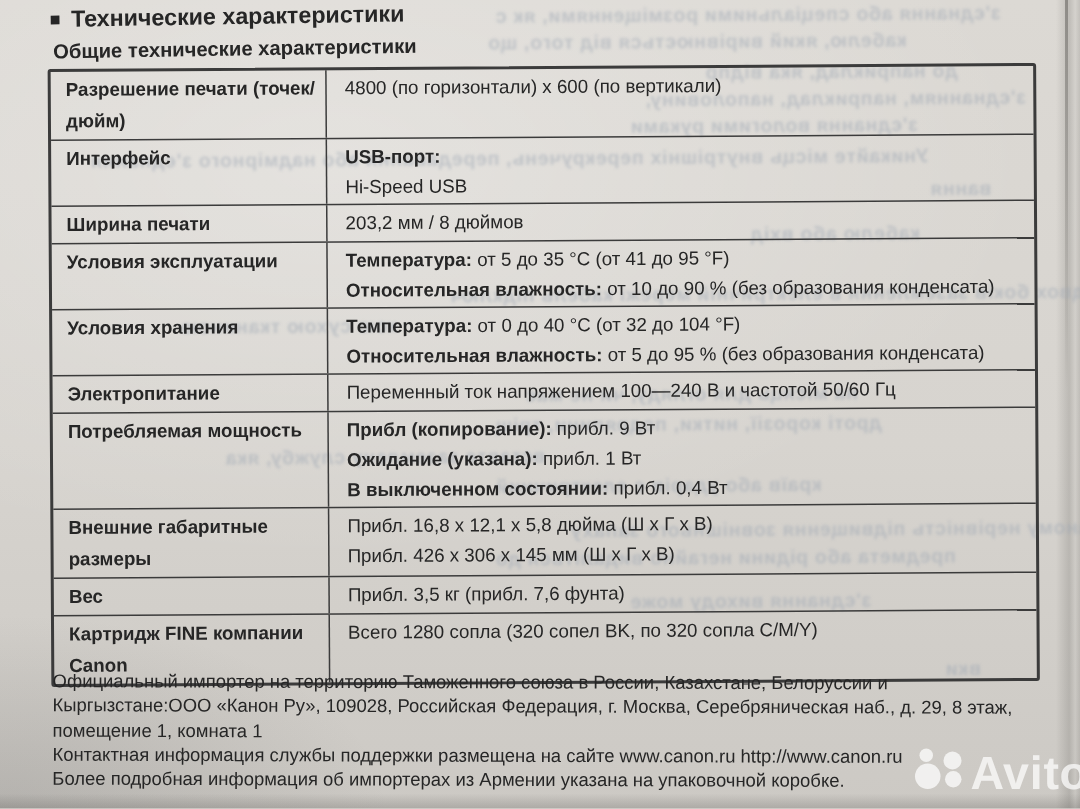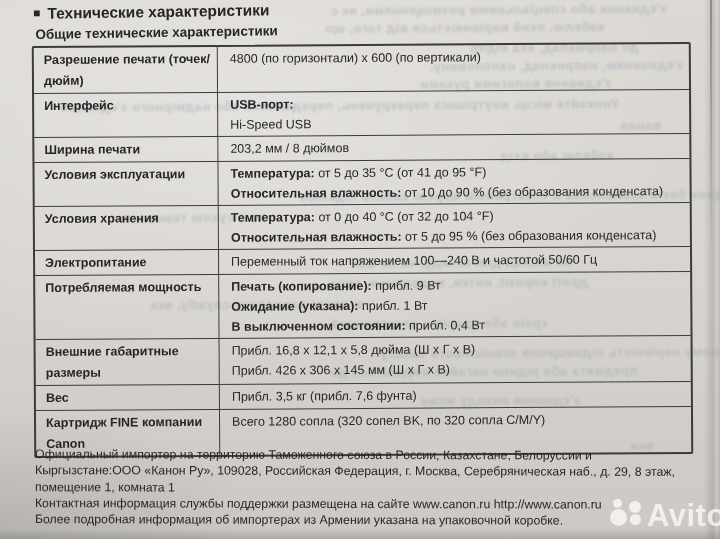--- a/index.html
+++ b/index.html
@@ -149,21 +149,21 @@
       </div>
       <div class="tr">
         <div class="td label">Электропитание</div>
         <div class="td value">
           <div>Переменный ток напряжением 100—240 В и частотой 50/60 Гц</div>
         </div>
       </div>
       <div class="tr">
         <div class="td label">Потребляемая мощность</div>
         <div class="td value">
-          <div><b>Печать (копирование):</b> прибл. 9 Вт</div>
+          <div><b>Прибл (копирование):</b> прибл. 9 Вт</div>
           <div><b>Ожидание (указана):</b> прибл. 1 Вт</div>
           <div><b>В выключенном состоянии:</b> прибл. 0,4 Вт</div>
         </div>
       </div>
       <div class="tr">
         <div class="td label">Внешние габаритные размеры</div>
         <div class="td value">
           <div>Прибл. 16,8 x 12,1 x 5,8 дюйма (Ш х Г х В)</div>
           <div>Прибл. 426 x 306 x 145 мм (Ш х Г х В)</div>
         </div>

